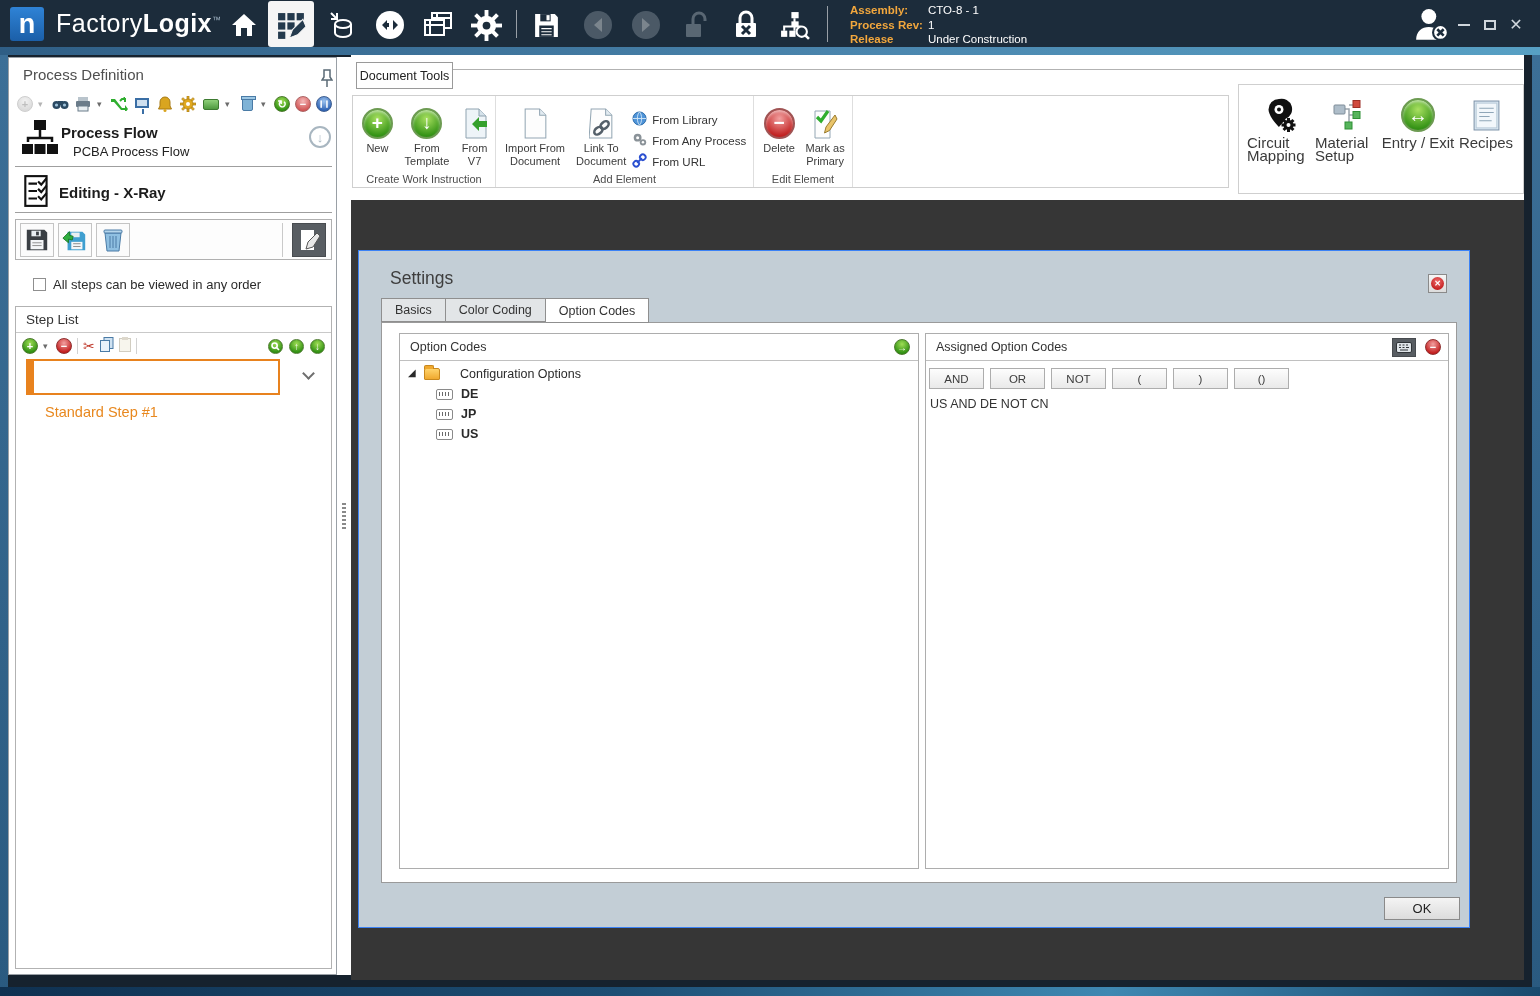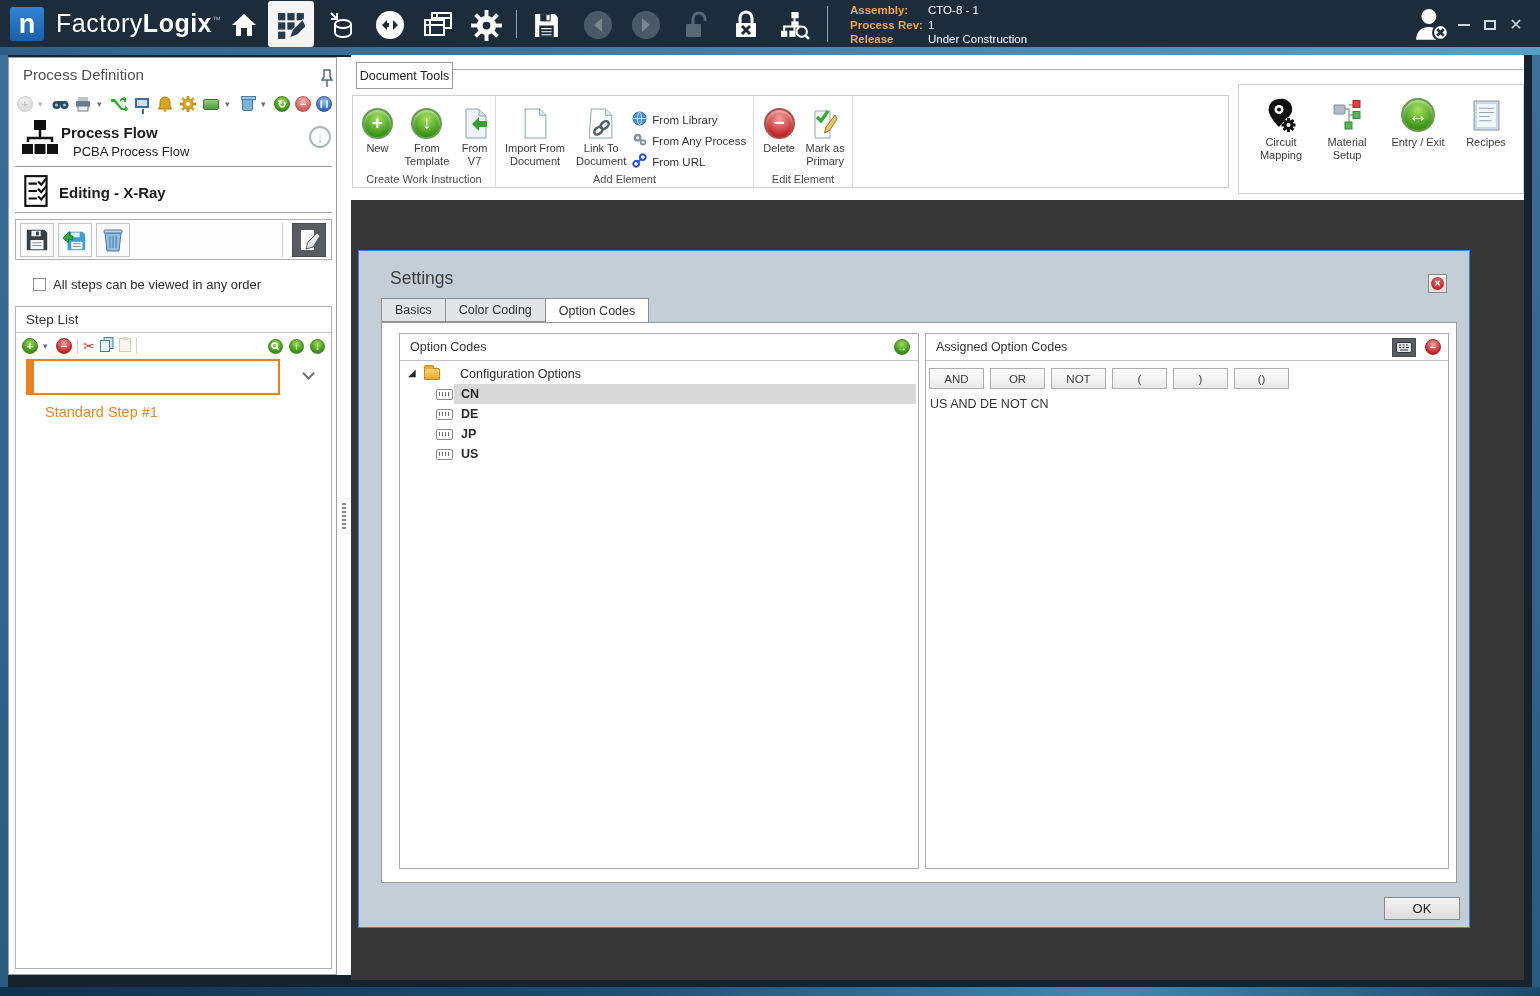--- a/index.html
+++ b/index.html
@@ -94,21 +94,21 @@
   .bigbtn .bicon { height:36px; display:flex; align-items:center; justify-content:center; }
   .bigbtn .blab { margin-top:1px; font-size:11px; line-height:12.5px; color:#3b3b3b; text-align:center; }
   .circ { width:31px; height:31px; border-radius:50%; display:flex; align-items:center; justify-content:center;
     color:#fff; font-weight:bold; font-size:19px; box-shadow:inset 0 2px 3px rgba(255,255,255,.55); }
   .circ.green { background:radial-gradient(circle at 50% 32%,#a8e060,#2f8f12 78%); border:2px solid #6d9b52; }
   .circ.red   { background:radial-gradient(circle at 50% 32%,#f2a0a0,#bf1c1c 78%); border:2px solid #a05454; }
   .smallcol { display:flex; flex-direction:column; justify-content:flex-start; gap:4px; padding-top:7px; width:122px; }
   .smallbtn { display:flex; align-items:center; gap:5px; font-size:11.5px; color:#333; height:17px; }
   .rb-btn { display:flex; flex-direction:column; align-items:center; width:68px; padding-top:2px; }
   .rb-btn .bicon { height:38px; display:flex; align-items:center; justify-content:center; }
-  .rb-btn .blab { font-size:11px; line-height:13px; color:#3b3b3b; text-align:center; margin-top:2px; }
+  .rb-btn .blab { font-size:15px; line-height:13px; color:#3b3b3b; text-align:left; margin-top:2px; }
 
   
   .main-dark { position:absolute; left:351px; top:200px; width:1173px; height:780px; background:#363636; }
   .dialog { position:absolute; left:7px; top:50px; width:1112px; height:678px; background:#c3ced6; border:1px solid #3b82f6; }
   .dlg-title { position:absolute; left:31px; top:17px; font-size:17.5px; color:#3e3e3e; }
   .dlg-close { position:absolute; left:1069px; top:23px; width:19px; height:19px; border:1px solid #8a8a8a;
     background:linear-gradient(#f6f6f6,#dcdcdc); display:flex; align-items:center; justify-content:center; }
   .dlg-close .rc { width:13px; height:13px; border-radius:50%; background:radial-gradient(circle at 50% 35%,#ef6d6d,#c01818 80%);
     color:#fff; font-size:8px; font-weight:bold; display:flex; align-items:center; justify-content:center; }
   .dlg-tabs { position:absolute; left:22px; top:47px; display:flex; }
@@ -664,25 +664,20 @@
           <span class="ph-lab">Option Codes</span>
           <span class="ph-btn-green mcirc c16 green" style="font-size:10px">→</span>
         </div>
         <div class="tree">
           <div class="trow">
             <span class="texp">◢</span>
             <span class="folder"></span>
             <span class="troot-lab">Configuration Options</span>
           </div>
           <div class="trow tchild">
-            <span class="sel-bg"></span>
-            <span class="barcode"></span>
-            <span class="tchild-lab">CN</span>
-          </div>
-          <div class="trow tchild">
             <span class="barcode"></span>
             <span class="tchild-lab">DE</span>
           </div>
           <div class="trow tchild">
             <span class="barcode"></span>
             <span class="tchild-lab">JP</span>
           </div>
           <div class="trow tchild">
             <span class="barcode"></span>
             <span class="tchild-lab">US</span>

